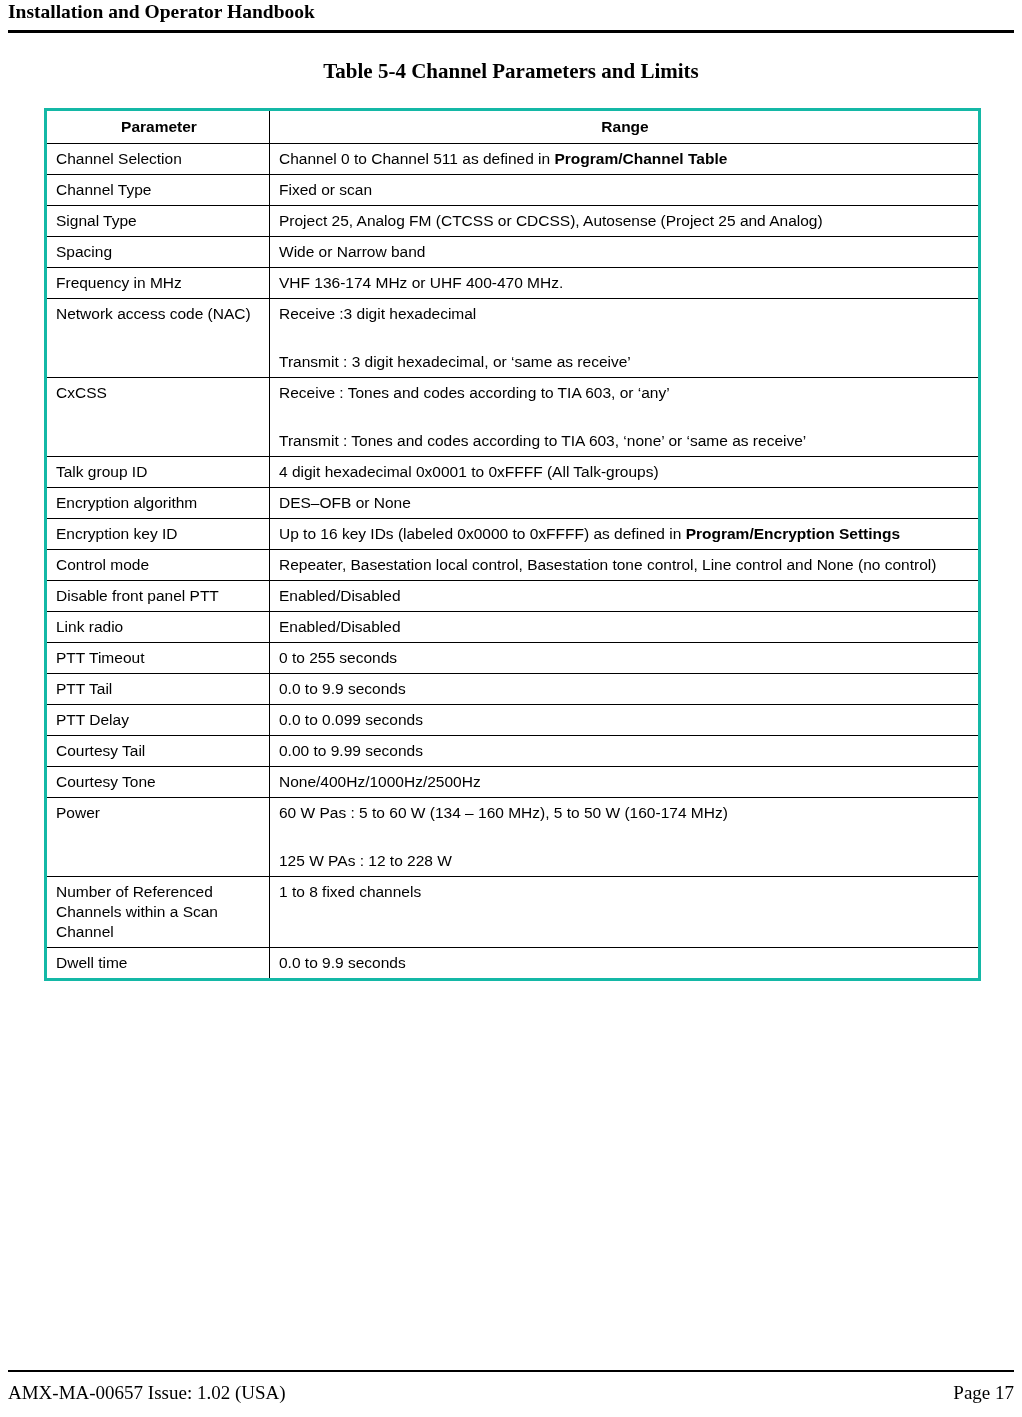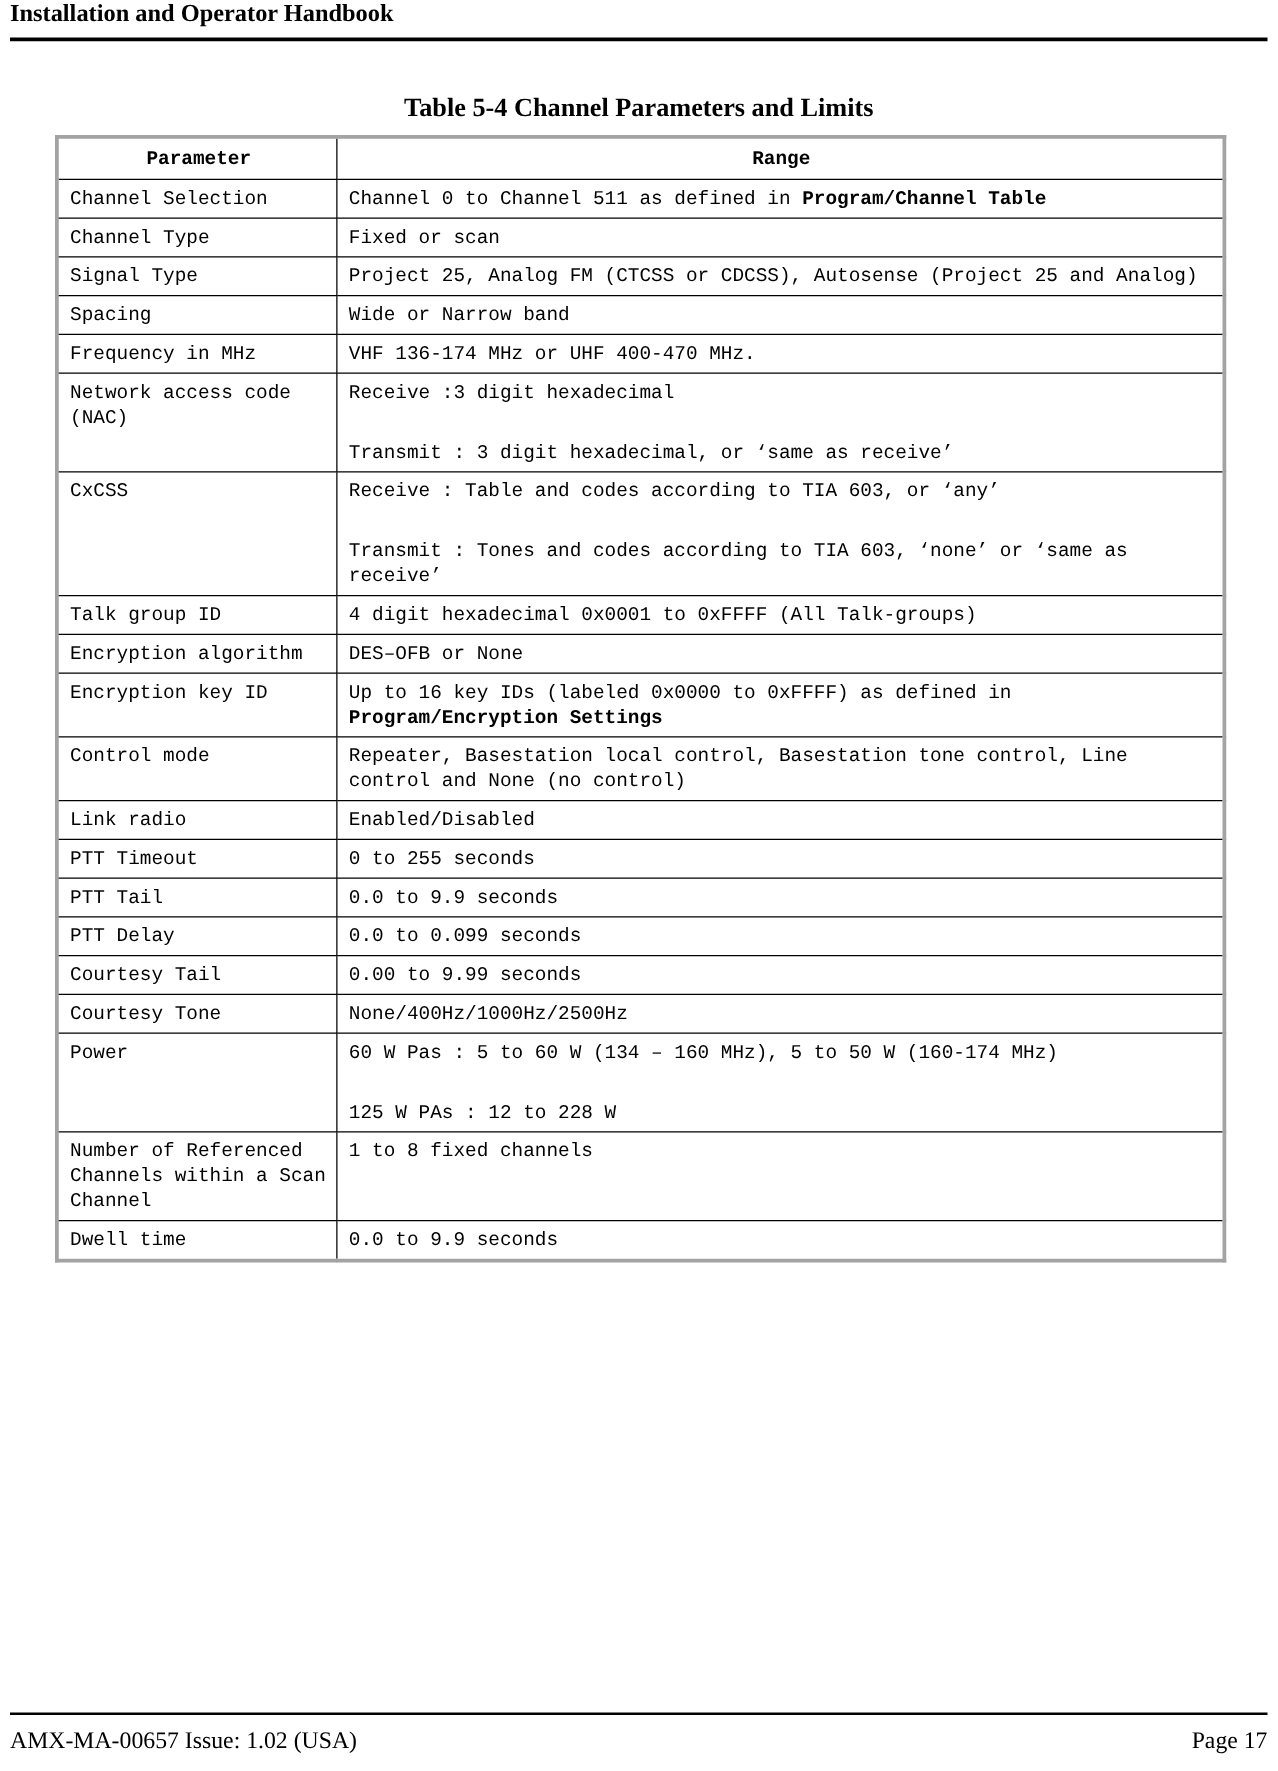--- a/index.html
+++ b/index.html
@@ -37,21 +37,21 @@
     top: 30px;
     left: 8px;
     width: 1006px;
     height: 0;
     border-top: 3px solid #000;
   }
 
   
   .table-title {
     position: absolute;
-    top: 73px;
+    top: 58px;
     left: 0;
     width: 1022px;
     text-align: center;
     font-family: "Liberation Serif", serif;
     font-weight: bold;
     font-size: 21px;
     line-height: 26px;
   }
 
   
@@ -78,22 +78,21 @@
   }
   .param-table thead th {
     text-align: center;
     font-weight: bold;
     font-size: 15.5px;
     padding-top: 6px;
     padding-bottom: 6px;
   }
   
   .param-table {
-    border: 3px solid #a3a3a3;
-    font-family: Liberation Mono, monospace;
+    border: 3px solid #14b8a6;
   }
   .param-table tr > *:first-child { border-left: none; }
   .param-table tr > *:last-child  { border-right: none; }
   .param-table thead tr > * { border-top: none; }
   .param-table tbody tr:last-child > * { border-bottom: none; }
 
   .cell-line { display: block; }
   .cell-line + .cell-line { margin-top: 28px; }
   b.bold { font-weight: bold; }
 
@@ -178,21 +177,21 @@
       <tr>
         <td>Network access code (NAC)</td>
         <td>
           <span class="cell-line">Receive :3 digit hexadecimal</span>
           <span class="cell-line">Transmit : 3 digit hexadecimal, or ‘same as receive’</span>
         </td>
       </tr>
       <tr>
         <td>CxCSS</td>
         <td>
-          <span class="cell-line">Receive : Table and codes according to TIA 603, or ‘any’</span>
+          <span class="cell-line">Receive : Tones and codes according to TIA 603, or ‘any’</span>
           <span class="cell-line">Transmit : Tones and codes according to TIA 603, ‘none’ or ‘same as receive’</span>
         </td>
       </tr>
       <tr>
         <td>Talk group ID</td>
         <td>
           <span class="cell-line">4 digit hexadecimal 0x0001  to 0xFFFF (All Talk-groups)</span>
         </td>
       </tr>
       <tr>
@@ -204,20 +203,26 @@
       <tr>
         <td>Encryption key ID</td>
         <td>
           <span class="cell-line">Up to 16 key IDs (labeled 0x0000 to 0xFFFF) as defined in <b class="bold">Program/Encryption Settings</b></span>
         </td>
       </tr>
       <tr>
         <td>Control mode</td>
         <td>
           <span class="cell-line">Repeater, Basestation local control, Basestation tone control, Line control and None (no control)</span>
+        </td>
+      </tr>
+      <tr>
+        <td>Disable front panel PTT</td>
+        <td>
+          <span class="cell-line">Enabled/Disabled</span>
         </td>
       </tr>
       <tr>
         <td>Link radio</td>
         <td>
           <span class="cell-line">Enabled/Disabled</span>
         </td>
       </tr>
       <tr>
         <td>PTT Timeout</td>

